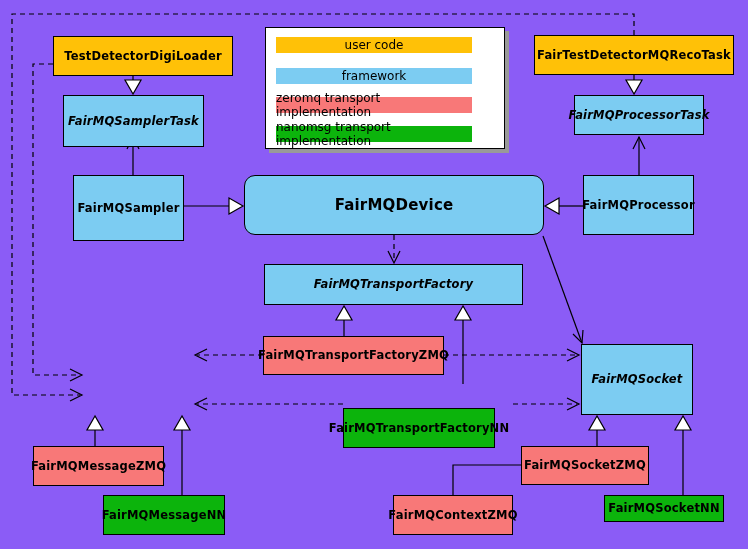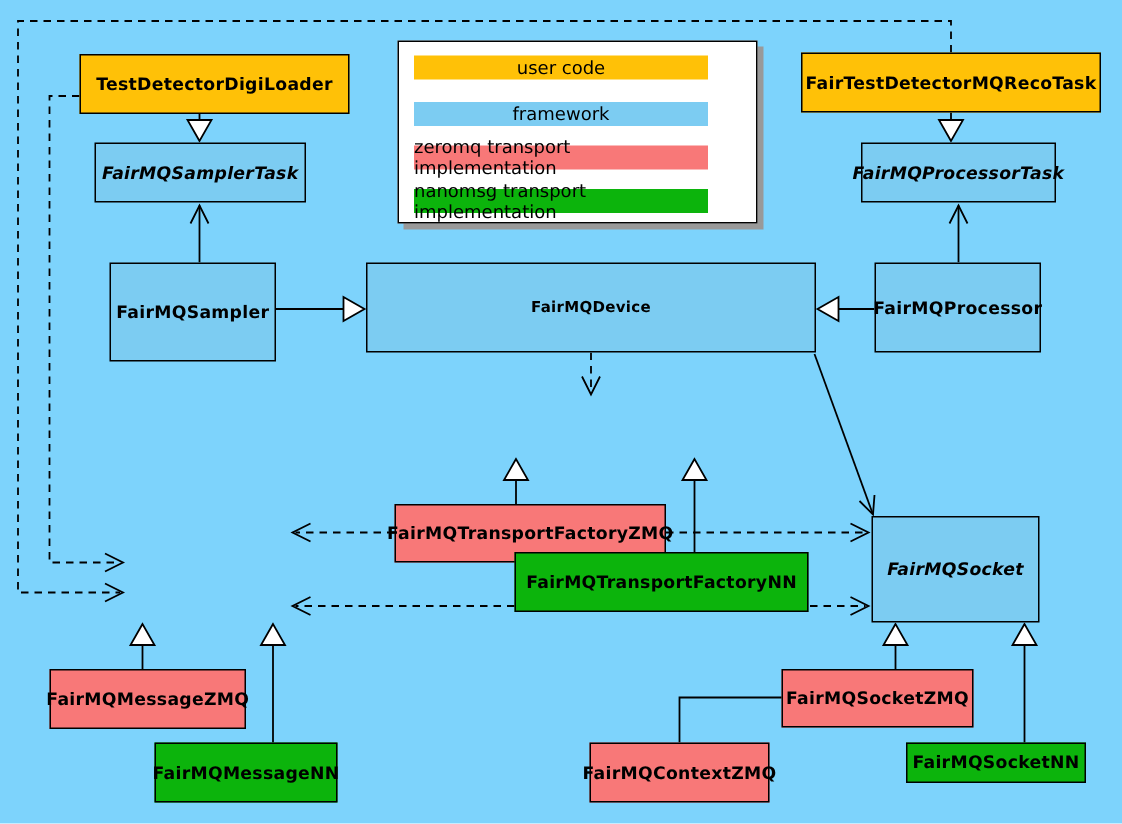--- a/index.html
+++ b/index.html
@@ -1,41 +1,41 @@
 <!DOCTYPE html>
 <html><head>
 <meta charset="utf-8">
 <style>
   html,body{margin:0;padding:0;background:#fff;}
   #canvas{
-    position:relative;width:748px;height:549px;background:#7dd3fc;overflow:hidden;
+    position:relative;width:748px;height:549px;background:#8b5cf6;overflow:hidden;
     font-family:"DejaVu Sans","Liberation Sans",sans-serif;
   }
   #edges{position:absolute;left:0;top:0;width:748px;height:549px;}
   .node{
     position:absolute;box-sizing:border-box;border:1.6px solid #000;
     display:flex;align-items:center;justify-content:center;text-align:center;
     font-weight:bold;font-size:11.5px;color:#000;letter-spacing:0.2px;line-height:1.1;
   }
   .abstract{font-style:italic;}
   .c-user{background:#FFC107;}
   .c-framework{background:#7CCCF2;}
   .c-zmq{background:#F87878;}
   .c-nn{background:#0CB40C;}
 
   #n-tddl{left:53px;top:36px;width:180px;height:40px;}
   #n-recotask{left:534px;top:35px;width:200px;height:40px;}
-  #n-samplertask{left:63px;top:95px;width:141px;height:40px;}
+  #n-samplertask{left:63px;top:95px;width:141px;height:52px;}
   #n-processortask{left:574px;top:95px;width:130px;height:40px;}
   #n-sampler{left:73px;top:175px;width:111px;height:66px;}
-  #n-device{left:244px;top:175px;width:300px;height:60px;font-size:10px;}
+  #n-device{left:244px;top:175px;width:300px;height:60px;font-size:15px;border-radius:11px;}
   #n-processor{left:583px;top:175px;width:111px;height:60px;}
   #n-tfactory{left:264px;top:264px;width:259px;height:41px;}
   #n-tfzmq{left:263px;top:336px;width:181px;height:39px;}
-  #n-tfnn{left:343px;top:368px;width:196px;height:40px;}
+  #n-tfnn{left:343px;top:408px;width:152px;height:40px;}
   #n-message{left:84px;top:345px;width:109px;height:70px;}
   #n-socket{left:581px;top:344px;width:112px;height:71px;}
   #n-msgzmq{left:33px;top:446px;width:131px;height:40px;}
   #n-msgnn{left:103px;top:495px;width:122px;height:40px;}
   #n-sockzmq{left:521px;top:446px;width:128px;height:39px;}
   #n-socknn{left:604px;top:495px;width:120px;height:27px;}
   #n-ctxzmq{left:393px;top:495px;width:120px;height:40px;}
 
   #legend{
     position:absolute;left:265px;top:27px;width:240px;height:122px;box-sizing:border-box;
@@ -147,20 +147,21 @@
     </g>
   </svg>
 
   <div class="node c-user" id="n-tddl">TestDetectorDigiLoader</div>
   <div class="node c-user" id="n-recotask">FairTestDetectorMQRecoTask</div>
   <div class="node c-framework abstract" id="n-samplertask">FairMQSamplerTask</div>
   <div class="node c-framework abstract" id="n-processortask">FairMQProcessorTask</div>
   <div class="node c-framework" id="n-sampler">FairMQSampler</div>
   <div class="node c-framework" id="n-device">FairMQDevice</div>
   <div class="node c-framework" id="n-processor">FairMQProcessor</div>
+  <div class="node c-framework abstract" id="n-tfactory">FairMQTransportFactory</div>
   <div class="node c-zmq" id="n-tfzmq">FairMQTransportFactoryZMQ</div>
   <div class="node c-nn" id="n-tfnn">FairMQTransportFactoryNN</div>
   <div class="node c-framework abstract" id="n-socket">FairMQSocket</div>
   <div class="node c-zmq" id="n-msgzmq">FairMQMessageZMQ</div>
   <div class="node c-nn" id="n-msgnn">FairMQMessageNN</div>
   <div class="node c-zmq" id="n-sockzmq">FairMQSocketZMQ</div>
   <div class="node c-nn" id="n-socknn">FairMQSocketNN</div>
   <div class="node c-zmq" id="n-ctxzmq">FairMQContextZMQ</div>
 
   <div id="legend">

